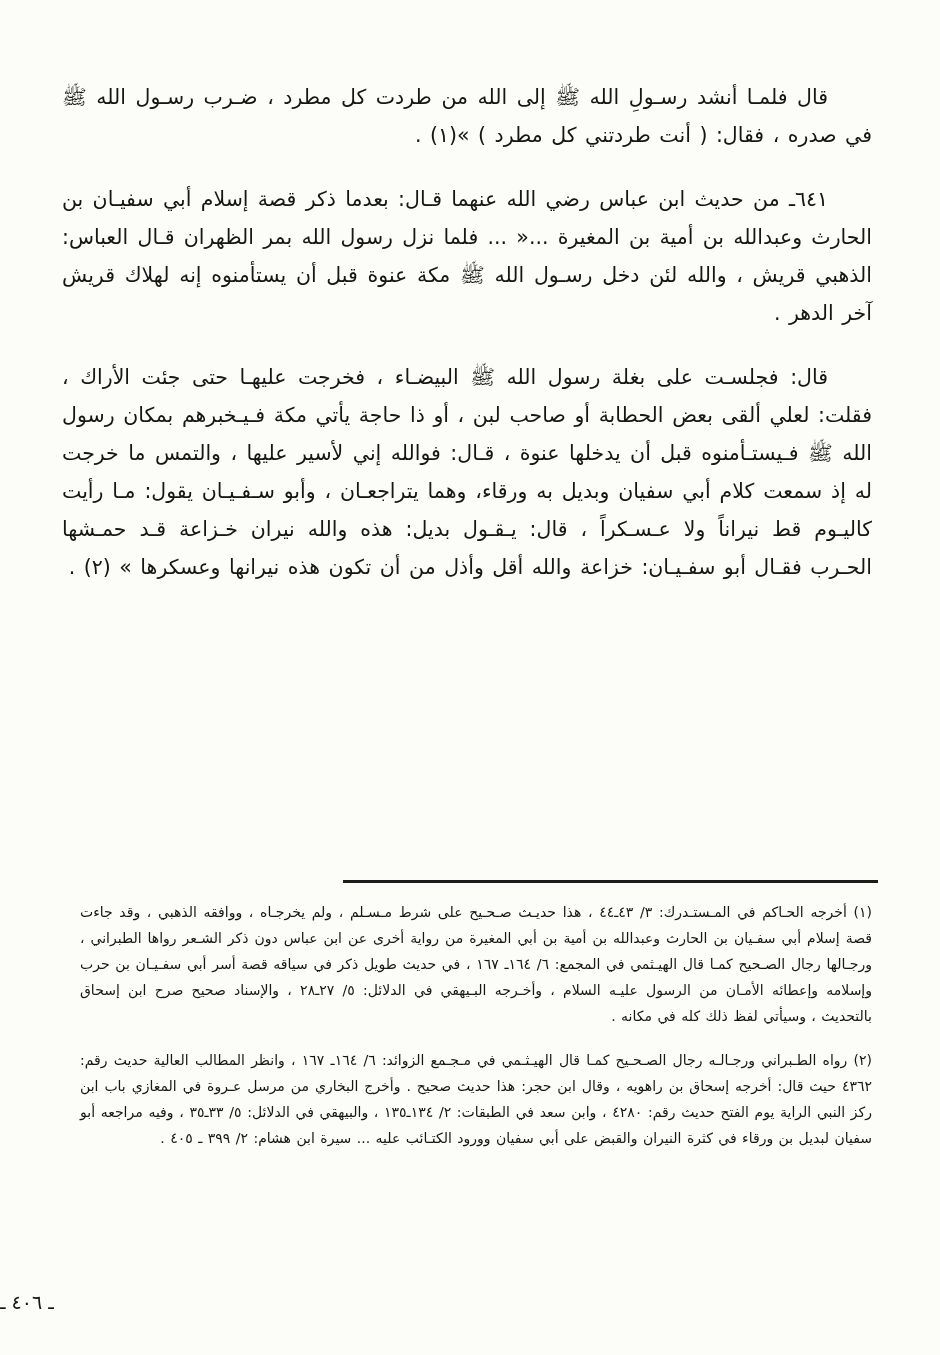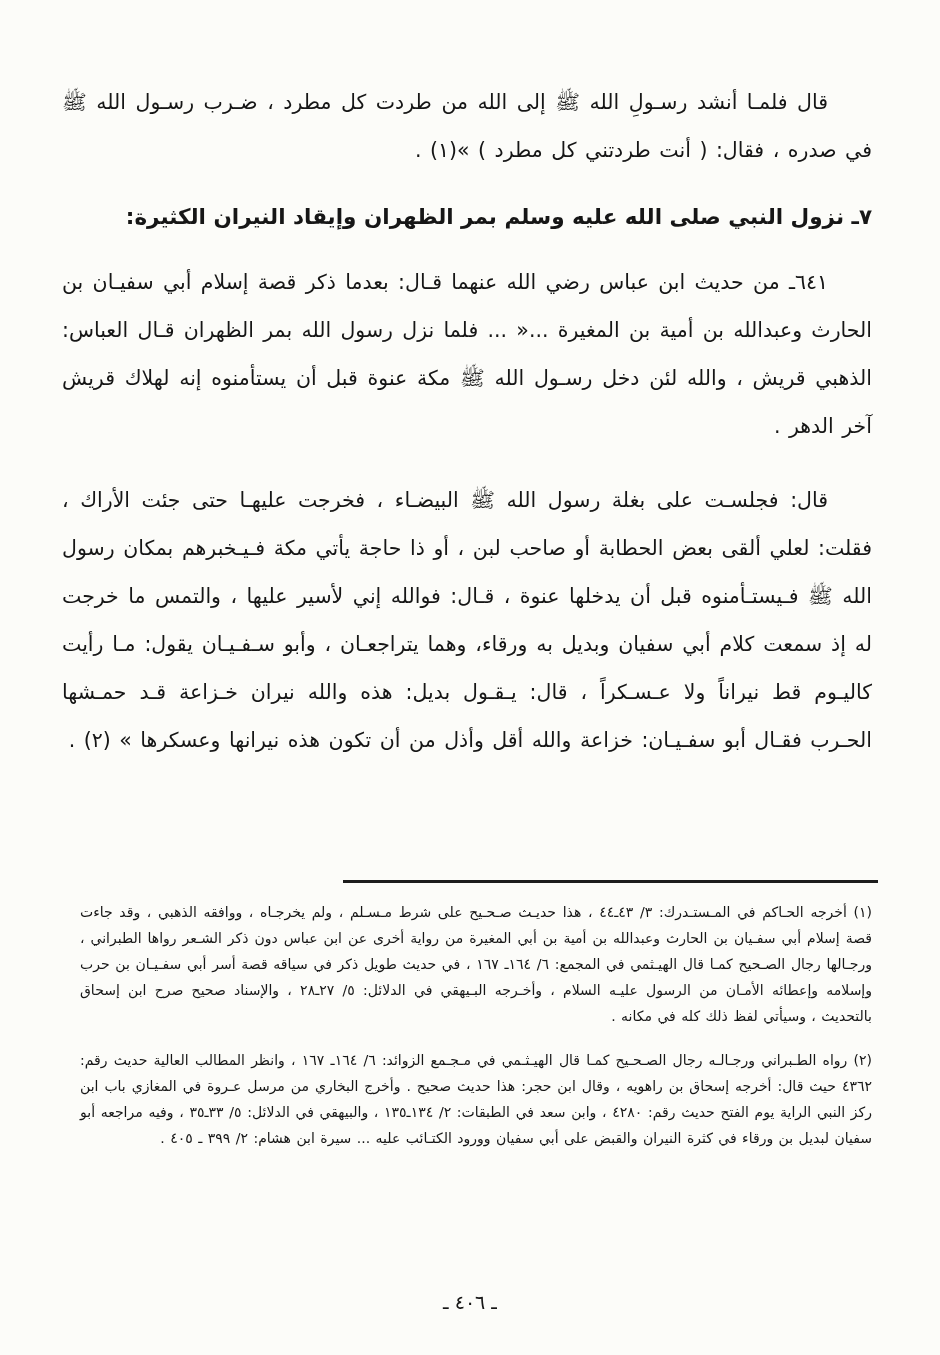--- a/index.html
+++ b/index.html
@@ -21,21 +21,21 @@
     box-shadow: 0 0 6px rgba(0,0,0,0.25);
   }
   .body-text {
     position: absolute;
     top: 78px;
     right: 68px;
     left: 62px;
   }
   .para {
     font-size: 20.5px;
-    line-height: 48px;
+    line-height: 38px;
     text-align: justify;
     margin: 0 0 26px 0;
     word-spacing: 2px;
   }
   .para.indent {
     text-indent: 44px;
   }
   .heading {
     font-size: 21.5px;
     font-weight: 700;
@@ -60,34 +60,33 @@
     line-height: 26px;
     text-align: justify;
     margin: 0 6px 18px 10px;
     word-spacing: 1px;
   }
   .page-number {
     position: absolute;
     bottom: 42px;
     left: 0;
     right: 0;
-    text-align: center;
+    text-align: left;
     font-size: 19px;
     letter-spacing: 2px;
   }
 </style>
 </head>
 <body>
 
 <div class="page">
 
   <div class="body-text">
     <p class="para indent">قال فلمـا أنشد رسـولِ الله ﷺ إلى الله من طردت كل مطرد ، ضـرب رسـول الله ﷺ في صدره ، فقال: ( أنت طردتني كل مطرد ) »(١) .</p>
 
-    <h2 class="heading">٧ـ نزول النبي صلى الله عليه وسلم بمر الظهران وإيقاد النيران الكثيرة:</h2>
 
     <p class="para indent">٦٤١ـ من حديث ابن عباس رضي الله عنهما قـال: بعدما ذكر قصة إسلام أبي سفيـان بن الحارث وعبدالله بن أمية بن المغيرة ...« ... فلما نزل رسول الله بمر الظهران قـال العباس: الذهبي قريش ، والله لئن دخل رسـول الله ﷺ مكة عنوة قبل أن يستأمنوه إنه لهلاك قريش آخر الدهر .</p>
 
     <p class="para indent">قال: فجلسـت على بغلة رسول الله ﷺ البيضـاء ، فخرجت عليهـا حتى جئت الأراك ، فقلت: لعلي ألقى بعض الحطابة أو صاحب لبن ، أو ذا حاجة يأتي مكة فـيـخبرهم بمكان رسول الله ﷺ فـيستـأمنوه قبل أن يدخلها عنوة ، قـال: فوالله إني لأسير عليها ، والتمس ما خرجت له إذ سمعت كلام أبي سفيان وبديل به ورقاء، وهما يتراجعـان ، وأبو سـفـيـان يقول: مـا رأيت كاليـوم قط نيراناً ولا عـسـكراً ، قال: يـقـول بديل: هذه والله نيران خـزاعة قـد حمـشها الحـرب فقـال أبو سفـيـان: خزاعة والله أقل وأذل من أن تكون هذه نيرانها وعسكرها » (٢) .</p>
   </div>
 
   <div class="footnote-block">
     <div class="footnote-sep"></div>
 
     <p class="footnote">(١) أخرجه الحـاكم في المـستـدرك: ٣/ ٤٣ـ٤٤ ، هذا حديـث صـحـيح على شرط مـسـلم ، ولم يخرجـاه ، ووافقه الذهبي ، وقد جاءت قصة إسلام أبي سفـيان بن الحارث وعبدالله بن أمية بن أبي المغيرة من رواية أخرى عن ابن عباس دون ذكر الشـعر رواها الطبراني ، ورجـالها رجال الصـحيح كمـا قال الهيـثمي في المجمع: ٦/ ١٦٤ـ ١٦٧ ، في حديث طويل ذكر في سياقه قصة أسر أبي سفـيـان بن حرب وإسلامه وإعطائه الأمـان من الرسول عليـه السلام ، وأخـرجه البـيهقي في الدلائل: ٥/ ٢٧ـ٢٨ ، والإسناد صحيح صرح ابن إسحاق بالتحديث ، وسيأتي لفظ ذلك كله في مكانه .</p>

